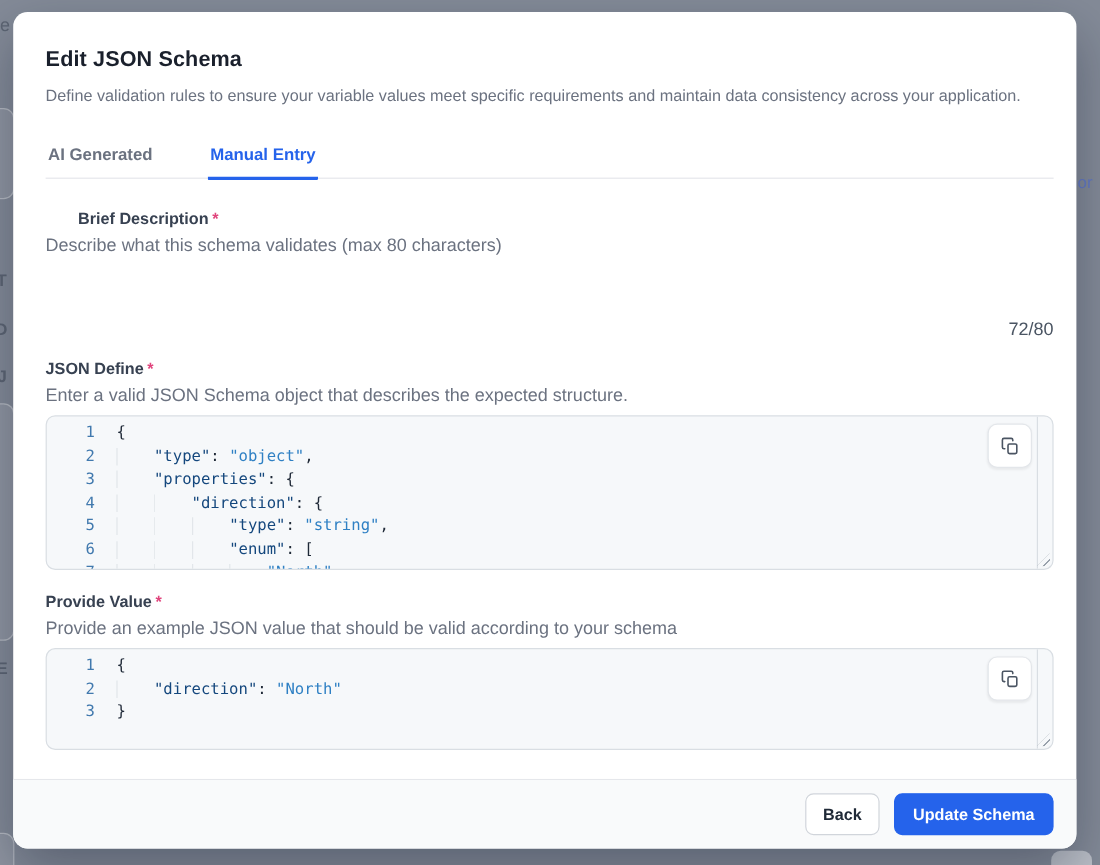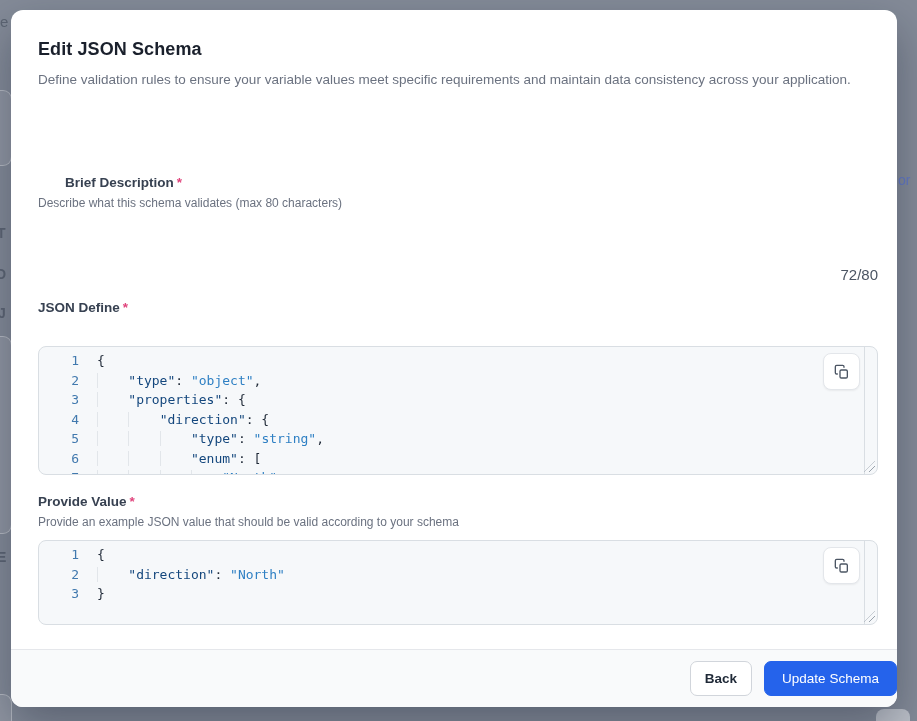--- a/index.html
+++ b/index.html
@@ -9,21 +9,21 @@
     font-family:"Liberation Sans","DejaVu Sans",sans-serif;
     -webkit-font-smoothing:antialiased;
   }
   
   .frag{position:absolute;color:#5d6573;font-weight:600;font-size:14px;}
   .frag-e{left:0;top:13px;font-weight:400;font-size:15px;}
   .frag-t{left:-3px;top:225px;}
   .frag-d{left:-4px;top:266px;}
   .frag-j{left:-2px;top:305px;}
   .frag-ex{left:-3px;top:549px;}
-  .frag-or{left:898px;top:144px;color:#6379c4;font-weight:400;margin-top:28px;}
+  .frag-or{left:898px;top:144px;color:#6379c4;font-weight:400;}
   .bg-panel{position:absolute;border:1px solid rgba(255,255,255,.35);
     background:rgba(255,255,255,.10);border-radius:9px;}
   .bg-p1{left:-22px;top:90px;width:32px;height:74px;}
   .bg-p2{left:-22px;top:336px;width:32px;height:196px;}
   .bg-p3{left:-22px;top:694px;width:32px;height:60px;}
   .bg-p4{left:876px;top:709px;width:34px;height:20px;border-radius:8px;
     background:#bcc0c8;border:none;}
 
   
   .modal{
@@ -39,21 +39,21 @@
   
   .tabs{top:110px;left:27px;width:840px;display:flex;gap:44px;
     border-bottom:1px solid #e5e7eb;}
   .tab{font-size:14px;font-weight:600;color:#6b7280;padding:0 2px 11px 2px;
     cursor:pointer;border-bottom:3px solid transparent;margin-bottom:-2px;}
   .tab.active{color:#2563eb;border-bottom-color:#2563eb;border-radius:1px;}
 
   
   .flabel{font-size:13.5px;font-weight:700;color:#374151;}
   .req{color:#e0447c;font-weight:700;margin-left:3px;}
-  .fhelp{font-size:12px;color:#6b7280;}
+  .fhelp{font-size:15px;color:#6b7280;}
 
   .lbl-desc{top:165px;padding-left:27px;} .hlp-desc{top:186px;}
   .lbl-schema{top:290px;} .hlp-schema{top:311px;}
   .lbl-example{top:484px;} .hlp-example{top:505px;}
 
   
   .desc-input{
     top:211px;left:27px;width:840px;height:37px;box-sizing:border-box;
     border:1px solid #d1d5db;border-radius:8px;background:#fff;
     font-family:"Liberation Sans","DejaVu Sans",sans-serif;
@@ -94,29 +94,29 @@
     background:repeating-linear-gradient(135deg,transparent 0 3px,#99a2ac 3px 4px);
     clip-path:polygon(100% 0,100% 100%,0 100%);cursor:nwse-resize;
   }
 
   
   .footer{
     left:0;top:639px;width:886px;height:58px;box-sizing:border-box;
     background:#f9fafb;border-top:1px solid #e5e7eb;
     border-radius:0 0 12px 12px;
     display:flex;align-items:center;justify-content:flex-end;
-    gap:12px;
+    gap:12px;padding-right:19px;
   }
   .btn{height:35px;border-radius:7px;font-size:13.5px;cursor:pointer;
     font-family:"Liberation Sans","DejaVu Sans",sans-serif;
     display:flex;align-items:center;justify-content:center;box-sizing:border-box;}
   .btn-back{width:62px;background:#fff;border:1px solid #d1d5db;
     color:#1f2937;font-weight:600;}
   .btn-submit{width:133px;background:#2563eb;border:1px solid #2563eb;
-    color:#fff;font-weight:400;}
+    color:#fff;font-weight:700;}
 </style>
 </head>
 <body>
 
 <span class="frag frag-e">e</span>
 <span class="frag frag-t">T</span>
 <span class="frag frag-d">D</span>
 <span class="frag frag-j">J</span>
 <span class="frag frag-ex">E</span>
 <span class="frag frag-or">or</span>
@@ -124,30 +124,35 @@
 <div class="bg-panel bg-p2"></div>
 <div class="bg-panel bg-p3"></div>
 <div class="bg-panel bg-p4"></div>
 
 <div class="modal">
 
   <div class="abs content-l subtitle">Define validation rules to ensure your variable values meet specific requirements and maintain data consistency across your application.</div>
 
   <div class="abs content-l title">Edit JSON Schema</div>
 
+  <div class="abs tabs">
+    <div class="tab">AI Generated</div>
+    <div class="tab active">Manual Entry</div>
+  </div>
 
   <div class="abs content-l flabel lbl-desc">
     <span>Brief Description</span><span class="req">*</span>
   </div>
   <div class="abs content-l fhelp hlp-desc">Describe what this schema validates (max 80 characters)</div>
   <div class="abs counter">72/80</div>
 
   <div class="abs content-l flabel lbl-schema">
     <span>JSON Define</span><span class="req">*</span>
   </div>
+  <div class="abs content-l fhelp hlp-schema">Enter a valid JSON Schema object that describes the expected structure.</div>
   <div class="abs editor ed-schema">
     <div class="gutter">
         <div class="ln">1</div>
         <div class="ln">2</div>
         <div class="ln">3</div>
         <div class="ln">4</div>
         <div class="ln">5</div>
         <div class="ln">6</div>
         <div class="ln">7</div>
       </div>

